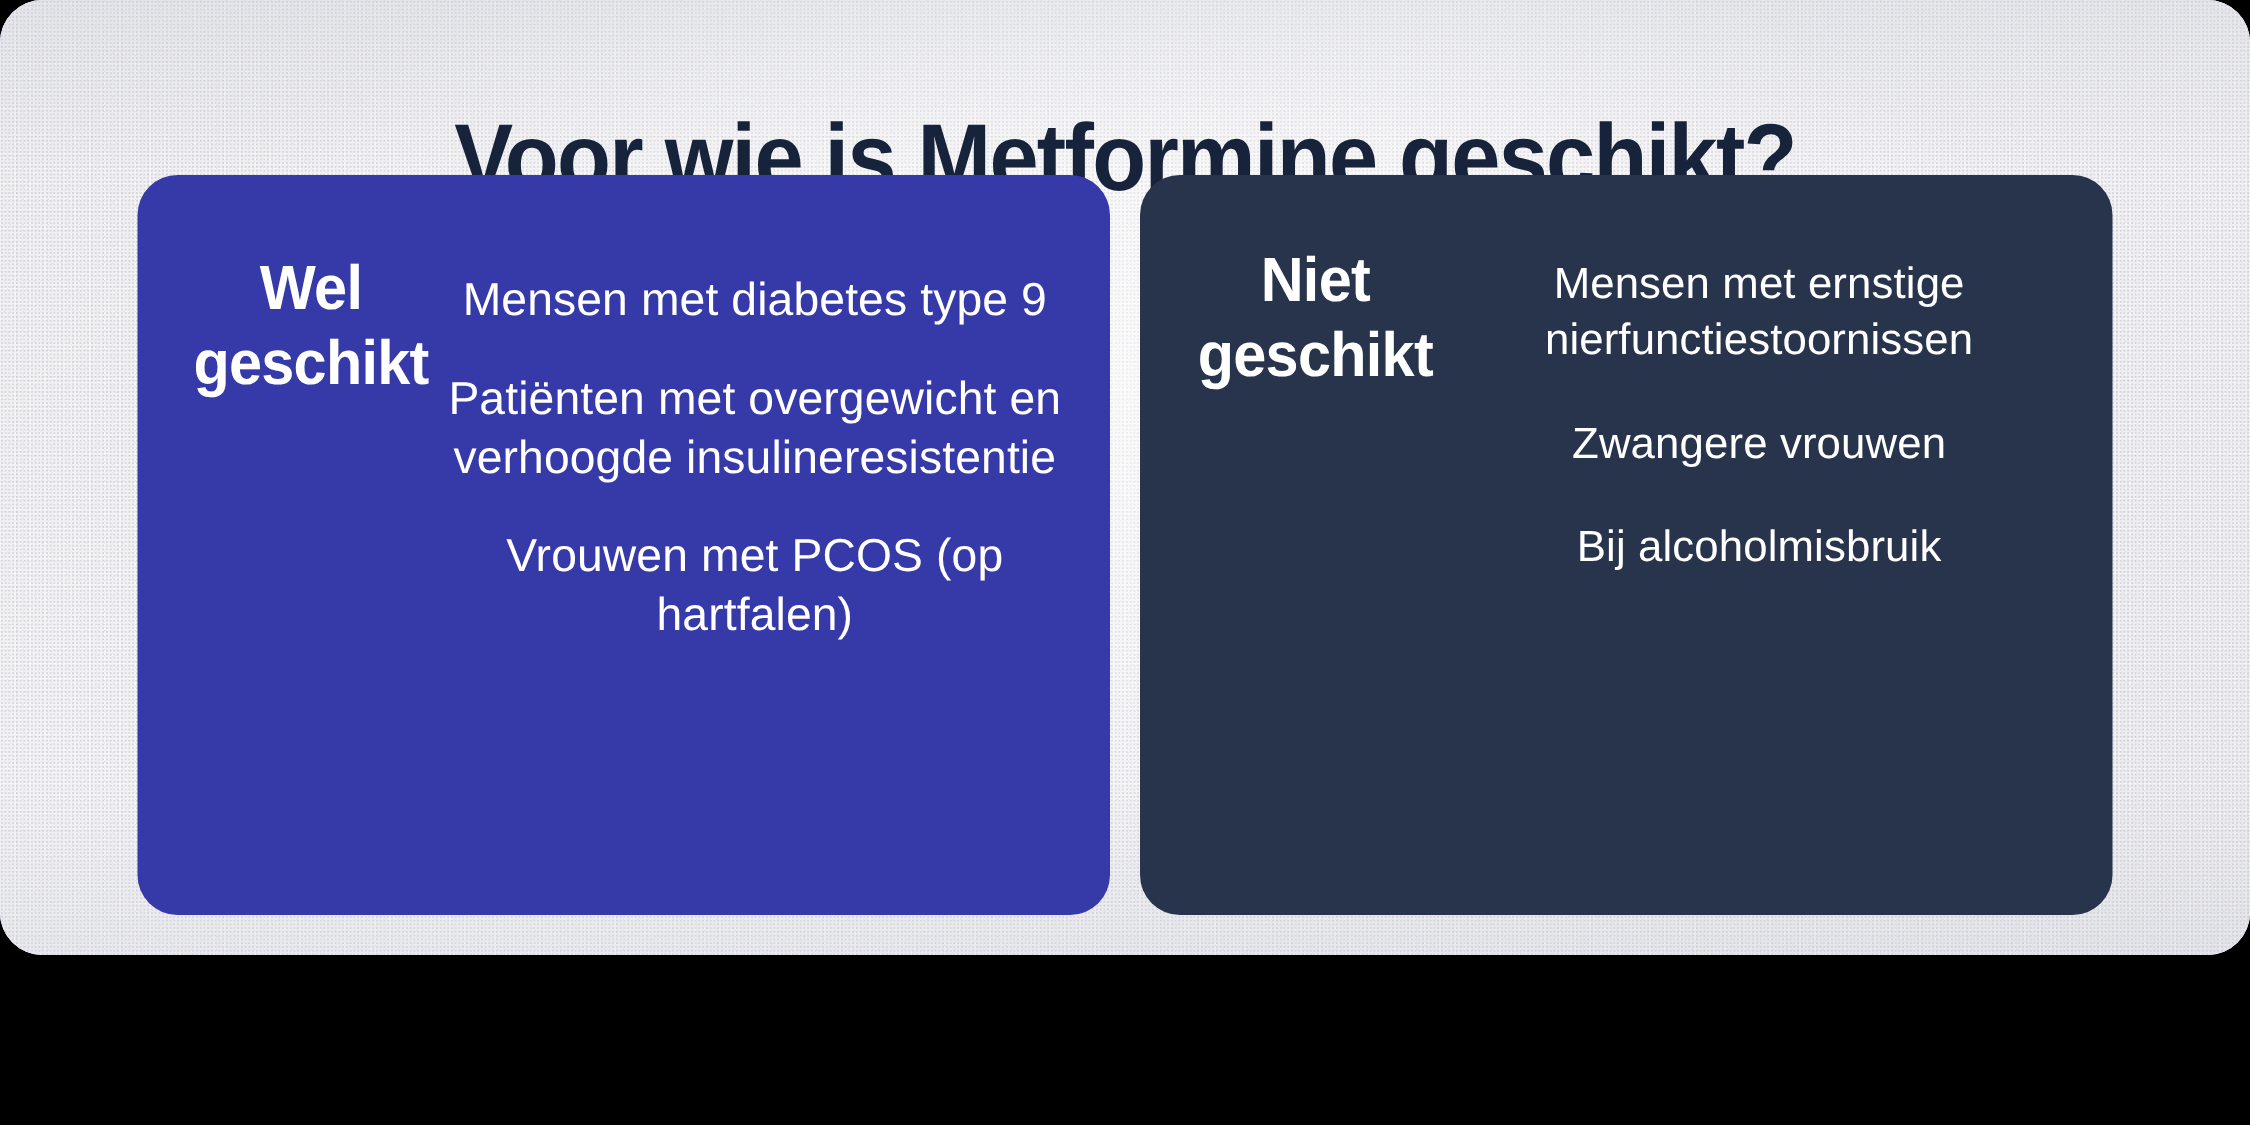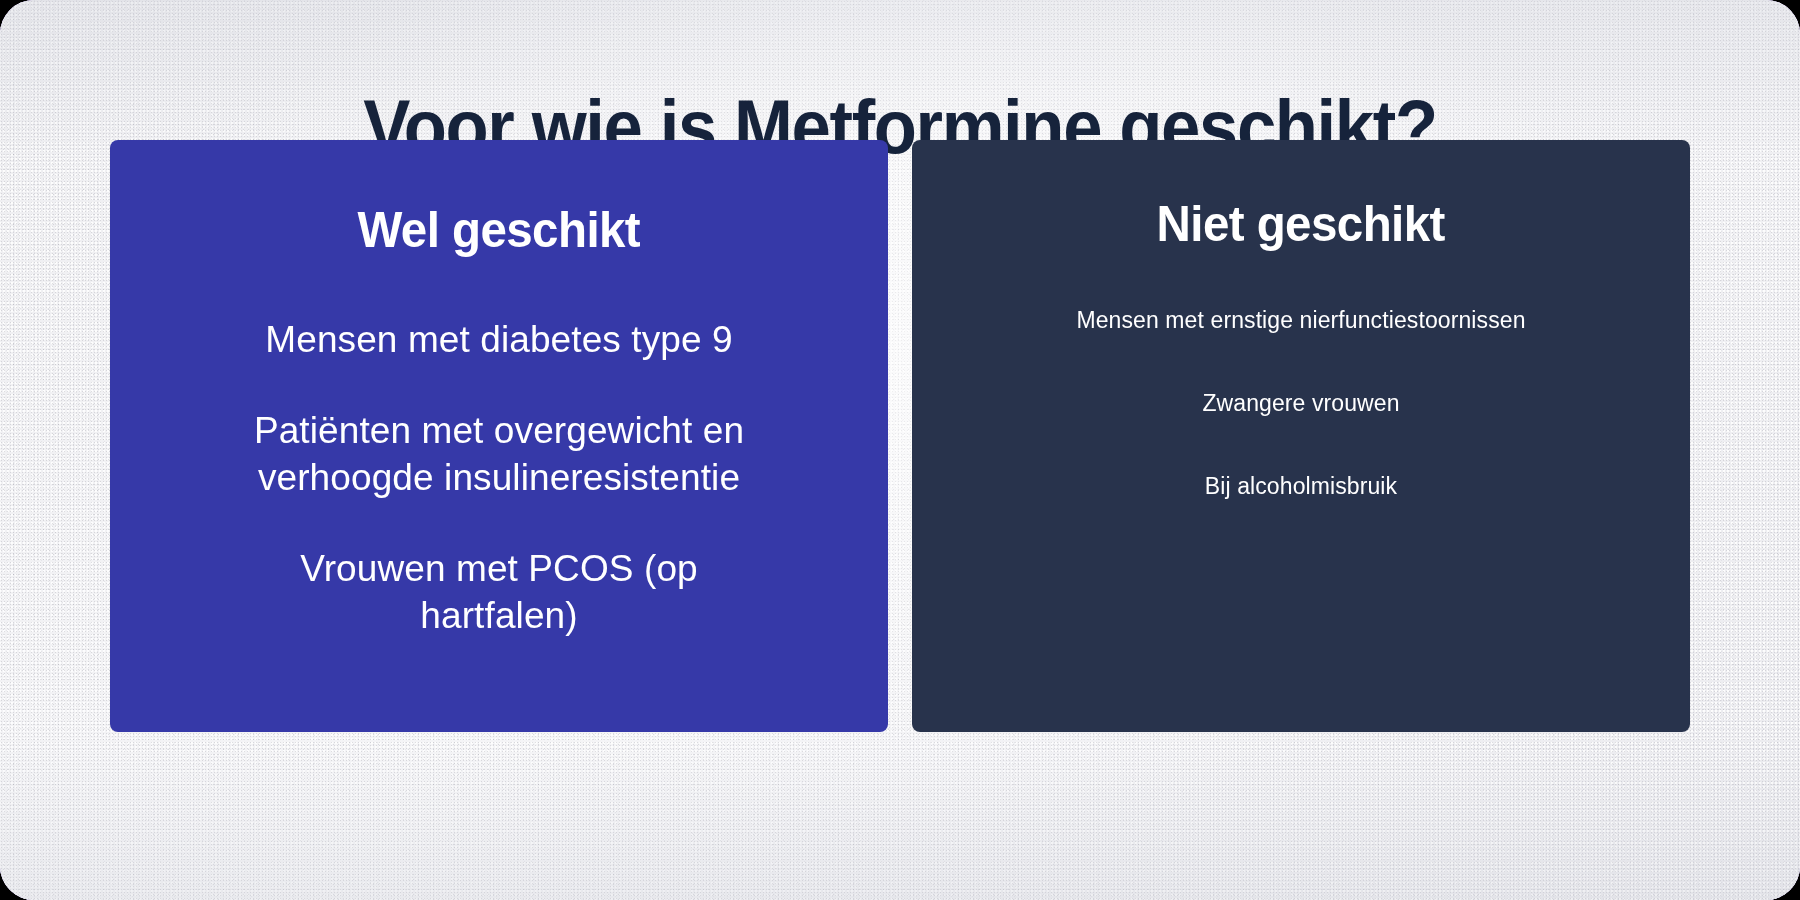--- a/index.html
+++ b/index.html
@@ -11,21 +11,21 @@
     width: 1800px;
     height: 900px;
     overflow: hidden;
     font-family: "Liberation Sans", sans-serif;
   }
 
   
   #infographic {
     position: relative;
     width: 1800px;
-    height: 900px;
+    height: 764px;
     box-sizing: border-box;
     border-radius: 34px;
     overflow: hidden;
     background-color: #8b5cf6;
   }
   
   #infographic .noise {
     position: absolute;
     inset: 0;
     pointer-events: none;
@@ -71,26 +71,24 @@
     position: absolute;
     top: 140px;
     left: 110px;
     width: 1580px;
     height: 592px;
     display: flex;
     gap: 24px;
   }
   .card {
     flex: 1 1 0;
-    border-radius: 8px;
+    border-radius: 32px;
     box-sizing: border-box;
     padding: 34px 34px 28px 34px;
     display: flex;
-    flex-direction: column;
-    align-items: center;
   }
   .card-left  { background: #3639a8; }
   .card-right { background: #28334c; }
 
   .card-heading {
     font-family: "Liberation Sans Narrow", "Liberation Sans", sans-serif;
     font-weight: 700;
     font-size: 50px;
     line-height: 60px;
     letter-spacing: -0.6px;
@@ -116,27 +114,27 @@
     text-align: center;
     font-family: "Liberation Sans", sans-serif;
     font-weight: 400;
     letter-spacing: 0.1px;
   }
   
   .card-left .item {
     font-size: 37px;
     line-height: 47px;
     max-width: 560px;
-    margin-top: 44px;
+    margin-top: 32px;
   }
   .card-left .item:first-child { margin-top: 42px; }
 
   
   .card-right .item {
-    font-size: 23px;
+    font-size: 35px;
     line-height: 45px;
     max-width: 560px;
     margin-top: 38px;
   }
   .card-right .item:first-child { margin-top: 30px; }
 </style>
 </head>
 <body>
 
 <div id="infographic">

